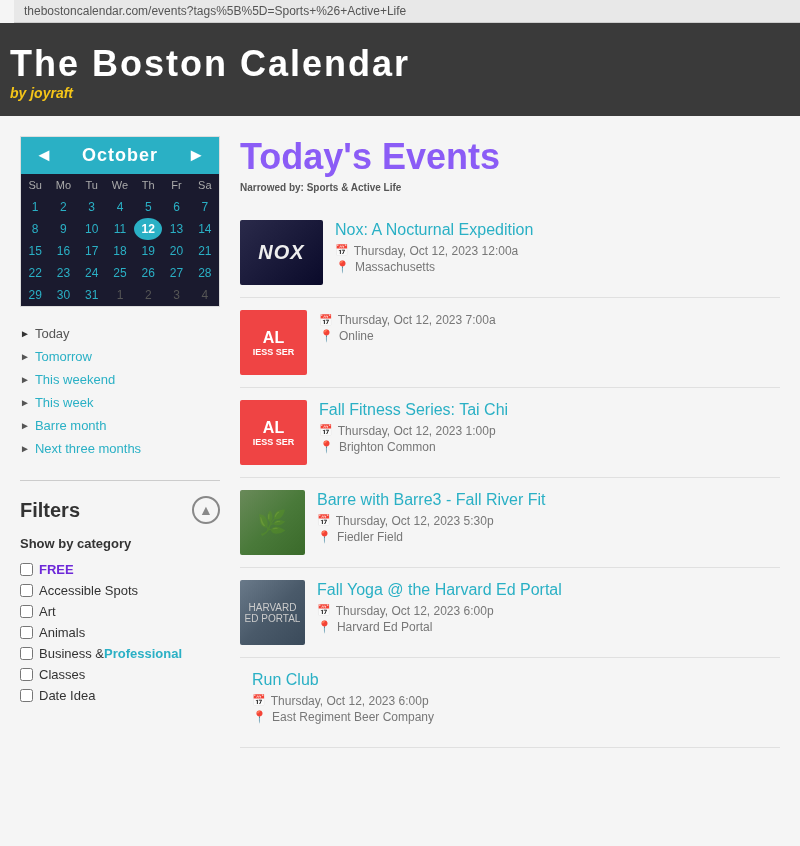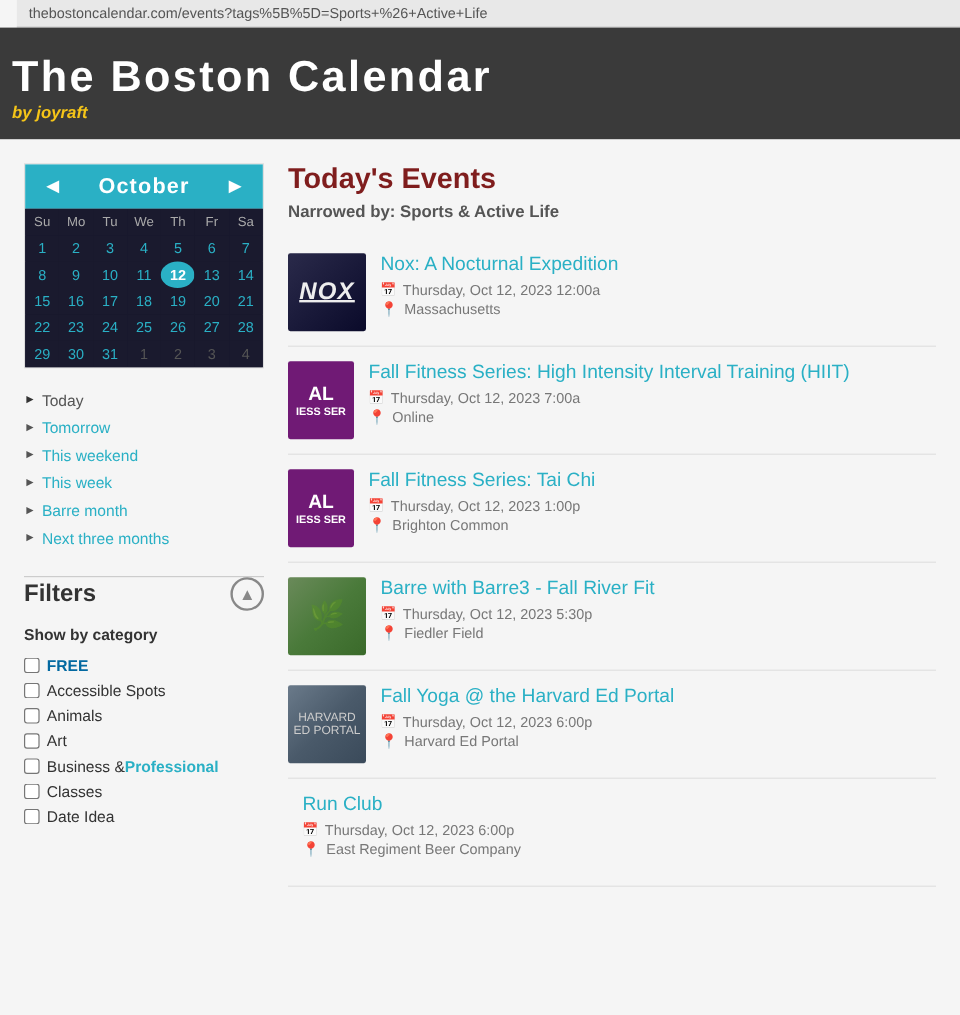--- a/index.html
+++ b/index.html
@@ -129,20 +129,21 @@
       font-size: 10px;
     }
     .nav-arrow.active-arrow {
       color: #333;
     }
 
     
     .filters-section {
       margin-top: 20px;
       border-top: 1px solid #ccc;
+      padding-top: 15px;
     }
     .filters-header {
       display: flex;
       justify-content: space-between;
       align-items: center;
       margin-bottom: 12px;
     }
     .filters-title {
       font-size: 20px;
       font-weight: bold;
@@ -171,40 +172,40 @@
       align-items: center;
       padding: 3px 0;
       font-size: 13px;
       color: #333;
     }
     .filter-item input[type="checkbox"] {
       margin-right: 6px;
       cursor: pointer;
     }
     .filter-item.free-item span {
-      color: #0369a1;
+      color: #6d28d9;
       font-weight: bold;
     }
     .filter-item .highlight {
       color: #2ab0c5;
       font-weight: bold;
     }
 
     
     .content {
       flex: 1;
     }
     .content-title {
-      font-size: 24px;
-      font-weight: bold;
-      color: #7f1d1d;
+      font-size: 36px;
+      font-weight: bold;
+      color: #8b5cf6;
       margin-bottom: 4px;
     }
     .narrowed-by {
-      font-size: 14px;
+      font-size: 10px;
       color: #555;
       margin-bottom: 15px;
     }
     .narrowed-by span {
       font-weight: bold;
     }
 
     
     .event-item {
       display: flex;
@@ -214,23 +215,23 @@
       gap: 12px;
     }
     .event-thumb {
       width: 65px;
       height: 65px;
       flex-shrink: 0;
       overflow: hidden;
       border-radius: 2px;
     }
     .event-thumb-placeholder {
-      width: 55px;
+      width: 67px;
       height: 65px;
-      background: #701a75;
+      background: #ef4444;
       display: flex;
       align-items: center;
       justify-content: center;
       color: #fff;
       font-weight: bold;
       font-size: 16px;
       border-radius: 2px;
       flex-direction: column;
     }
     .event-thumb-placeholder .thumb-sub {
@@ -262,33 +263,32 @@
       display: flex;
       align-items: center;
       gap: 5px;
       font-size: 12px;
       color: #777;
       margin-top: 2px;
     }
 
     
     .nox-thumb {
-      width: 65px;
+      width: 83px;
       height: 65px;
       background: linear-gradient(135deg, #2a2a4a 0%, #1a1a3a 50%, #0a0a2a 100%);
       display: flex;
       align-items: center;
       justify-content: center;
       color: #eee;
       font-size: 20px;
       font-weight: bold;
       letter-spacing: 1px;
       border-radius: 2px;
       font-style: italic;
-      text-decoration: underline;
     }
 
     
     .barre-thumb {
       width: 65px;
       height: 65px;
       background: linear-gradient(135deg, #6a8a5a, #4a7a3a, #3a6a2a);
       border-radius: 2px;
       display: flex;
       align-items: center;
@@ -441,25 +441,25 @@
           <div class="filter-item free-item">
             <input type="checkbox" style="">
             <span>FREE</span>
           </div>
           <div class="filter-item">
             <input type="checkbox" style="">
             <span>Accessible Spots</span>
           </div>
           <div class="filter-item">
             <input type="checkbox" style="">
+            <span>Art</span>
+          </div>
+          <div class="filter-item">
+            <input type="checkbox" style="">
             <span>Animals</span>
-          </div>
-          <div class="filter-item">
-            <input type="checkbox" style="">
-            <span>Art</span>
           </div>
           <div class="filter-item">
             <input type="checkbox" style="">
             <span>Business &amp; </span>
             <span class="highlight">Professional</span>
           </div>
           <div class="filter-item">
             <input type="checkbox" style="">
             <span>Classes</span>
           </div>
@@ -487,21 +487,21 @@
             </div><div class="event-location">
               <span class="meta-icon">📍</span>
               <span>Massachusetts</span>
             </div></div>
         </div>
         <div class="event-item">
           <div class="event-thumb-placeholder">
             <div>AL</div>
             <div class="thumb-sub">IESS SER</div>
           </div>
-          <div class="event-info"><a href="#" class="event-title-link">Fall Fitness Series: High Intensity Interval Training (HIIT)</a><div class="event-meta">
+          <div class="event-info"><div class="event-meta">
               <span class="meta-icon">📅</span>
               <span>Thursday, Oct 12, 2023 7:00a</span>
             </div><div class="event-location">
               <span class="meta-icon">📍</span>
               <span>Online</span>
             </div></div>
         </div>
         <div class="event-item">
           <div class="event-thumb-placeholder">
             <div>AL</div>

